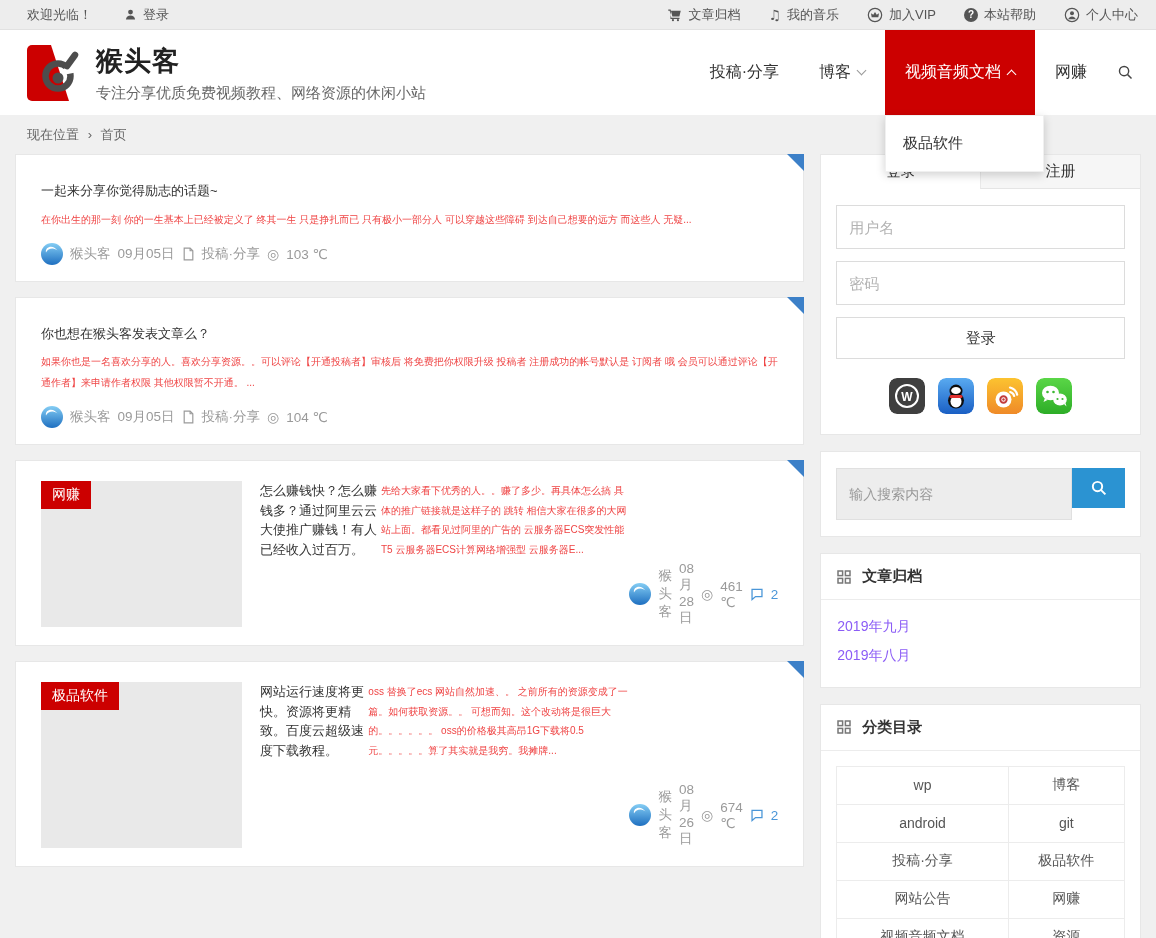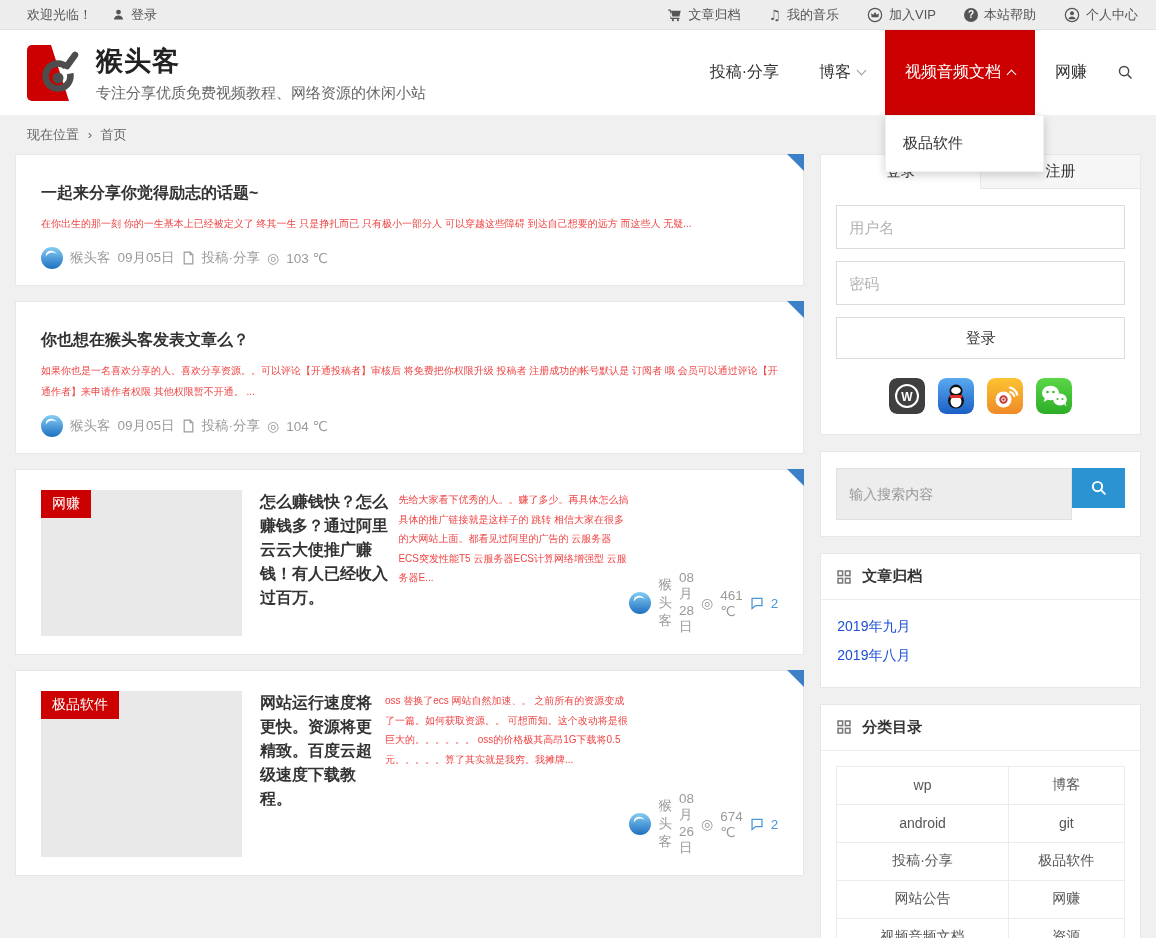--- a/index.html
+++ b/index.html
@@ -6,21 +6,21 @@
   html,body{margin:0;padding:0}
   body{
     width:1156px;height:938px;overflow:hidden;background:#f0f0f0;
     font-family:"Liberation Sans","DejaVu Sans",sans-serif;color:#333;position:relative;
   }
   svg{display:block}
   
   .topbar{height:30px;background:#ededed;border-bottom:1px solid #e1e1e1;
     display:flex;align-items:center;justify-content:space-between;
     padding:0 18px 0 27px;font-size:13px;color:#555}
-  .topbar-left{display:flex;gap:20px}
+  .topbar-left{display:flex;gap:32px}
   .tb-link{display:flex;align-items:center;gap:6px;cursor:pointer;color:#555}
   .topbar-right{display:flex;align-items:center;gap:28px}
   .help-badge{width:14px;height:14px;border-radius:50%;background:#555;color:#fff;
     font-size:10px;font-weight:bold;display:flex;align-items:center;justify-content:center}
   
   header{height:85px;background:#fff;display:flex;align-items:center;
     justify-content:space-between;padding-left:27px;position:relative}
   .brand{display:flex;align-items:center;gap:13px}
   .site-title{font-size:27px;font-weight:bold;color:#222;margin:0;letter-spacing:1px}
   .tagline{margin:5px 0 0;font-size:15px;color:#666}
@@ -40,21 +40,21 @@
   .breadcrumb span{margin-right:5px}
   
   .main{display:flex;gap:16px;padding:0 15px;align-items:flex-start}
   .col-left{width:790px}
   aside{width:321px}
   
   .card{background:#fff;position:relative;margin-bottom:15px;border:1px solid #e7e7e7}
   .corner{position:absolute;top:-1px;right:-1px;width:0;height:0;
     border-top:17px solid #3c80c8;border-left:17px solid transparent}
   .card-body{padding:18px 25px 16px}
-  .card-title{font-size:16px;font-weight:bold;color:#333;margin:8px 0 8px;line-height:1.5;cursor:pointer}
+  .card-title{font-size:13px;font-weight:normal;color:#333;margin:8px 0 8px;line-height:1.5;cursor:pointer}
   .card-excerpt{font-size:10px;color:#ef4444;line-height:2.1}
   .meta{display:flex;align-items:center;gap:7px;margin-top:13px;font-size:13.5px;color:#9a9a9a}
   .meta .author{cursor:pointer}
   .views-glyph{font-family:"DejaVu Sans",sans-serif;font-size:14px}
   .num-blue{color:#4a96d8}
   .card-flex{display:flex;padding:20px 25px 18px}
   .thumb{width:201px;background:#e9e9e9;position:relative;flex-shrink:0}
   .thumb.t3{height:146px}
   .thumb.t4{height:166px}
   .badge{position:absolute;top:0;left:0;background:#cc0000;color:#fff;font-size:14px;
@@ -80,21 +80,21 @@
   .social{width:36px;height:36px;border-radius:8px;overflow:hidden;cursor:pointer}
   .search-widget{padding:16px 15px;display:flex;background:#fff;border:1px solid #e7e7e7;margin-bottom:16px}
   .search-input{flex:1;height:52px;background:#ededed;border:1px solid #e0e0e0;padding:0 12px;
     font-size:14px;color:#333;font-family:inherit}
   .search-input::placeholder{color:#999}
   .search-btn{width:53px;height:40px;background:#2b93d2;border:none;display:flex;
     align-items:center;justify-content:center;cursor:pointer}
   .widget-header{display:flex;align-items:center;gap:11px;padding:13px 16px;
     border-bottom:1px solid #ececec;font-size:15px;font-weight:bold;color:#333}
   .archive-body{padding:12px 16px 16px}
-  .archive-link{display:block;font-size:14px;color:#1d4ed8;line-height:2.1;cursor:pointer}
+  .archive-link{display:block;font-size:14px;color:#8b5cf6;line-height:2.1;cursor:pointer}
   .cat-body{padding:15px}
   table.cat{width:100%;border-collapse:collapse}
   table.cat td{border:1px solid #ececec;height:38px;text-align:center;font-size:14px;
     color:#555;cursor:pointer}
 </style>
 </head>
 <body>
 
 <svg width="0" height="0" style="position:absolute" aria-hidden="true">
   <defs>

